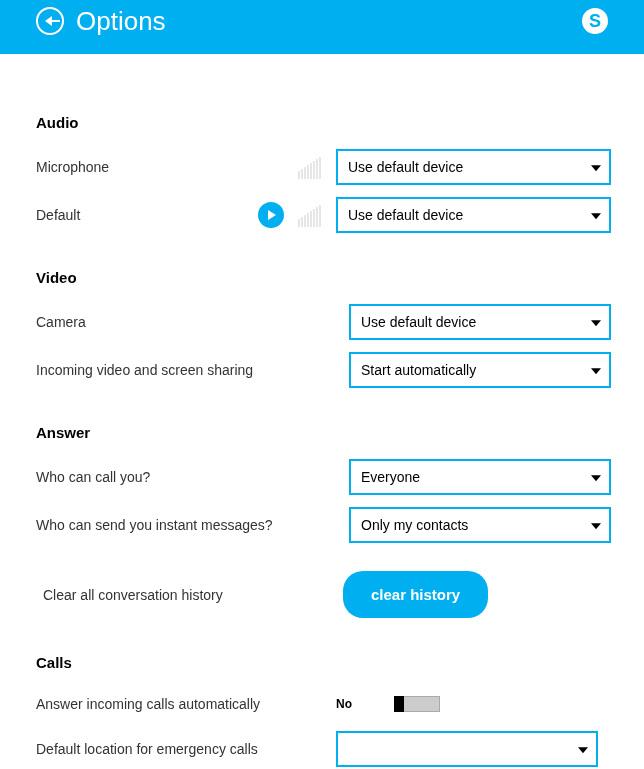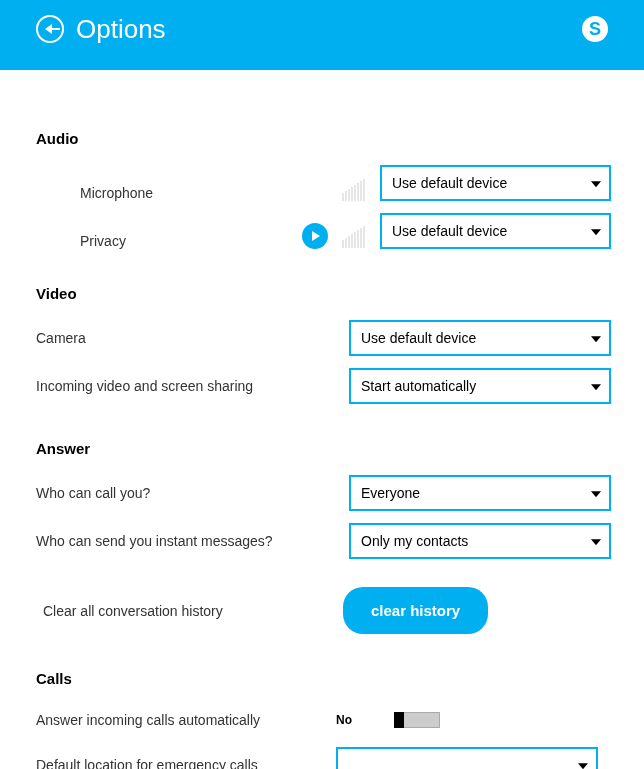--- a/index.html
+++ b/index.html
@@ -5,21 +5,21 @@
     * { box-sizing: border-box; margin: 0; padding: 0; }
     body {
       font-family: "Segoe UI", Arial, sans-serif;
       background: #fff;
       width: 644px;
       height: 769px;
       overflow: hidden;
     }
     .header {
       background: #00aff0;
-      height: 70px;
+      height: 54px;
       display: flex;
       align-items: center;
       justify-content: space-between;
       padding: 0 36px 12px 36px;
     }
     .header-left {
       display: flex;
       align-items: center;
       gap: 12px;
     }
@@ -75,24 +75,23 @@
       padding: 60px 33px 0 36px;
     }
     .section-title {
       font-weight: 600;
       font-size: 15px;
       color: #000;
       margin-bottom: 18px;
     }
     .row {
       display: flex;
-      align-items: flex-end;
+      align-items: center;
       margin-bottom: 12px;
       min-height: 30px;
-      margin-left: 44px;
     }
     .label {
       flex: 0 0 190px;
       font-size: 14px;
       color: #333;
     }
     .mid {
       flex: 0 0 110px;
       display: flex;
       align-items: center;
@@ -251,21 +250,21 @@
       </div>
     </div>
     <div class="select-wrap">
       <select class="select">
         <option>Use default device</option>
       </select>
     </div>
   </div>
 
   <div class="row">
-    <div class="label">Privacy</div>
+    <div class="label">Default</div>
     <div class="mid">
       <div class="play-btn">
         <div class="play-triangle"></div>
       </div>
       <div class="level-indicator">
         <span></span>
           <span></span>
           <span></span>
           <span></span>
           <span></span>

